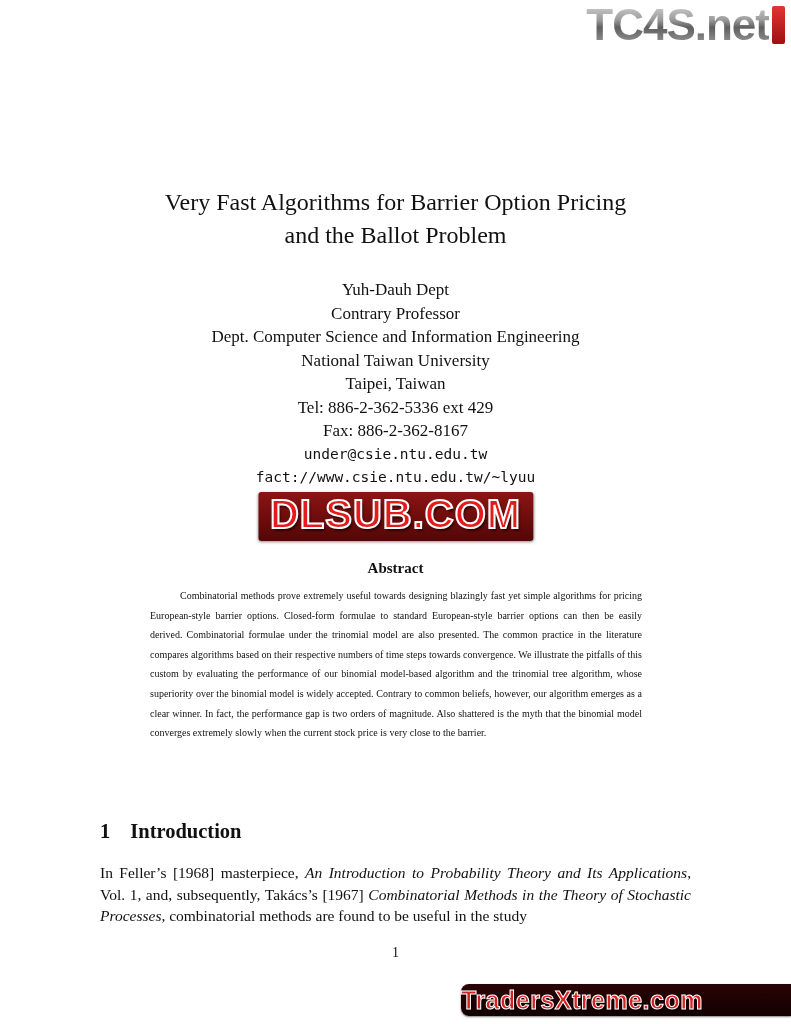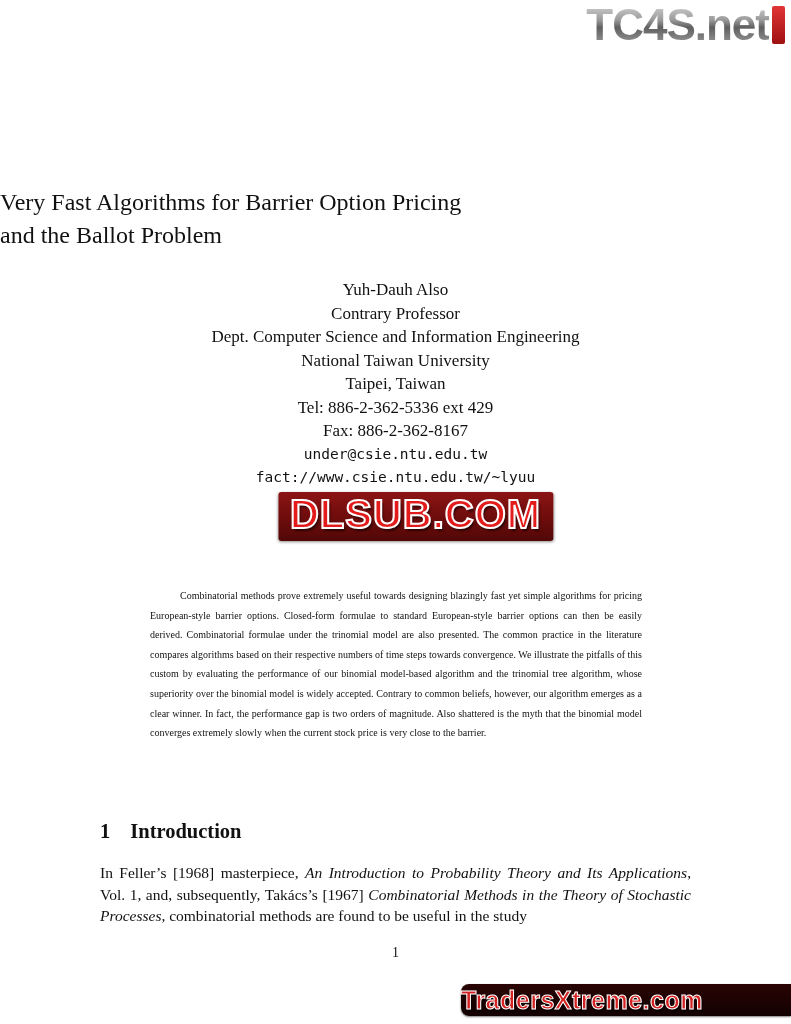--- a/index.html
+++ b/index.html
@@ -32,21 +32,21 @@
   .tc4s-red {
     width:13px; height:38px;
     background:linear-gradient(180deg,#e23535,#9e1010);
     border-radius:2px;
     margin-left:3px;
   }
 
   
   .title-block {
     position:absolute; top:186px; left:0; width:100%;
-    text-align:left;
+    text-align:center;
     font-size:24px;
     line-height:33px;
     color:#111;
   }
 
   
   .author-block {
     position:absolute; top:278px; left:0; width:100%;
     text-align:center;
     font-size:17px;
@@ -59,21 +59,20 @@
   }
 
   
   .dlsub {
     position:absolute; top:492px; left:50%;
     transform:translateX(-50%);
     background:linear-gradient(180deg,#8c1414 0%,#6d0c0c 55%,#520707 100%);
     border-radius:3px;
     padding:0px 12px 4px 12px;
     box-shadow:0 1px 3px rgba(0,0,0,0.45);
-    margin-left:20px;
   }
   .dlsub-text {
     font-family:"Liberation Sans", sans-serif;
     font-weight:bold;
     font-size:40px;
     letter-spacing:1px;
     color:#e31b1b;
     -webkit-text-stroke:2px #ffffff;
     text-shadow:2px 3px 2px rgba(0,0,0,0.55);
   }
@@ -151,35 +150,36 @@
     <span class="tc4s-text">TC4S.net</span>
     <span class="tc4s-red"></span>
   </div>
 
   <div class="title-block">
     <div>Very Fast Algorithms for Barrier Option Pricing</div>
     <div>and the Ballot Problem</div>
   </div>
 
   <div class="author-block">
-    <div>Yuh-Dauh Also</div>
+    <div>Yuh-Dauh Dept</div>
     <div>Contrary Professor</div>
     <div>Dept. Computer Science and Information Engineering</div>
     <div>National Taiwan University</div>
     <div>Taipei, Taiwan</div>
     <div>Tel: 886-2-362-5336 ext 429</div>
     <div>Fax: 886-2-362-8167</div>
     <div class="mono">under@csie.ntu.edu.tw</div>
     <div class="mono">fact://www.csie.ntu.edu.tw/~lyuu</div>
   </div>
 
   <div class="dlsub">
     <span class="dlsub-text">DLSUB.COM</span>
   </div>
 
+  <div class="abstract-heading">Abstract</div>
   <div class="abstract-body">
     <p>Combinatorial methods prove extremely useful towards designing blazingly fast yet simple algorithms for pricing European-style barrier options. Closed-form formulae to standard European-style barrier options can then be easily derived. Combinatorial formulae under the trinomial model are also presented. The common practice in the literature compares algorithms based on their respective numbers of time steps towards convergence. We illustrate the pitfalls of this custom by evaluating the performance of our binomial model-based algorithm and the trinomial tree algorithm, whose superiority over the binomial model is widely accepted. Contrary to common beliefs, however, our algorithm emerges as a clear winner. In fact, the performance gap is two orders of magnitude. Also shattered is the myth that the binomial model converges extremely slowly when the current stock price is very close to the barrier.</p>
   </div>
 
   <div class="section-heading">
     <span class="sec-num">1</span><span>Introduction</span>
   </div>
 
   <div class="intro-body">
     <p><span>In Feller’s [1968] masterpiece, </span><span class="it">An Introduction to Probability Theory and Its Applications</span><span>, Vol. 1, and, subsequently, Takács’s [1967] </span><span class="it">Combinatorial Methods in the Theory of Stochastic Processes</span><span>, combinatorial methods are found to be useful in the study</span></p>

